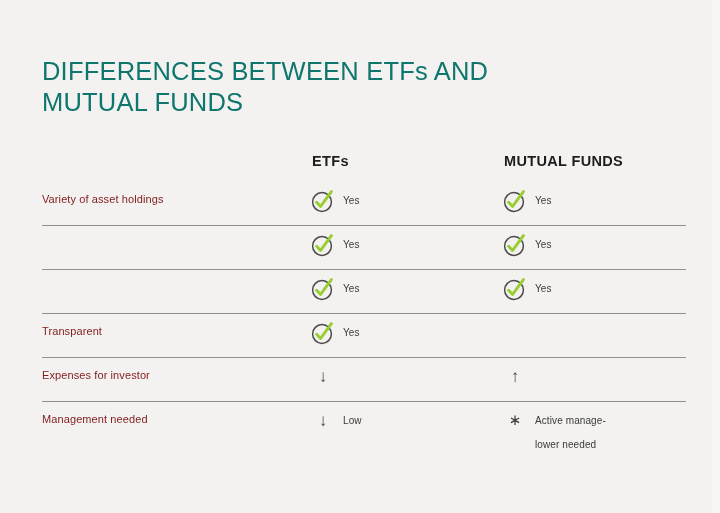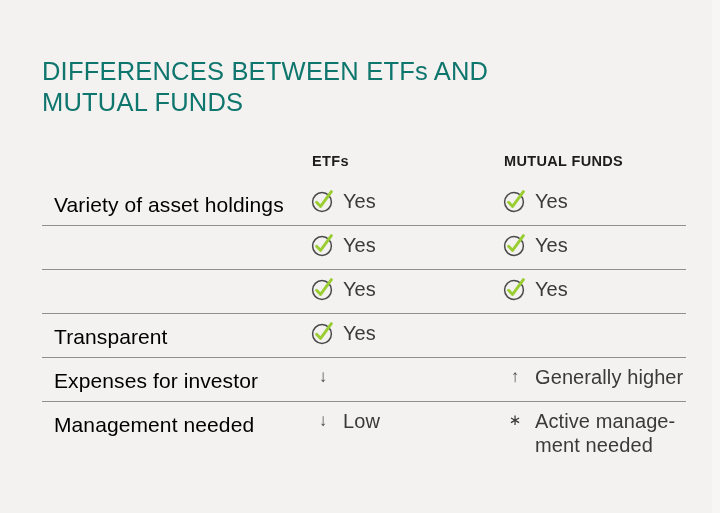--- a/index.html
+++ b/index.html
@@ -78,24 +78,23 @@
   .row-inner {
     position: relative;
     height: 100%;
     padding: 9px 0 9px 0;
   }
 
   .label {
     position: absolute;
     left: 0;
     top: 11px;
-    font-size: 21px;
-    color: #000000;
+    font-size: 11px;
+    color: #7f1d1d;
     letter-spacing: 0.1px;
-    margin-left: 12px;
   }
 
   .cell {
     position: absolute;
     top: 6px;
     display: flex;
     align-items: flex-start;
   }
   .cell.c1 { left: 268px; width: 185px; }
   .cell.c2 { left: 460px; width: 200px; }
@@ -122,21 +121,21 @@
     width: 26px;
     flex: 0 0 26px;
     margin-right: 7px;
     text-align: center;
     font-size: 15px;
     line-height: 23px;
     color: #3a3a3a;
   }
 
   .val {
-    font-size: 20px;
+    font-size: 10px;
     line-height: 24px;
     color: #3a3a3a;
     letter-spacing: 0.1px;
     white-space: pre-line;
     padding-top: 1px;
   }
   .row.tall { min-height: 62px; }
 </style>
 </head>
 <body>
@@ -241,34 +240,33 @@
     </div>
 
     <div class="row">
       <div class="row-inner">
         <div class="label">Expenses for investor</div>
         <div class="cell c1">
           <span class="arrow">↓</span>
         </div>
         <div class="cell c2">
           <span class="arrow">↑</span>
-          <span class="val">Generally higher</span>
         </div>
       </div>
     </div>
 
     <div class="row tall">
       <div class="row-inner">
         <div class="label">Management needed</div>
         <div class="cell c1">
           <span class="arrow">↓</span>
           <span class="val">Low</span>
         </div>
         <div class="cell c2">
           <span class="star">∗</span>
           <span class="val">Active manage-
-ment needed</span>
+lower needed</span>
         </div>
       </div>
     </div>
 
   </div>
 </div>
 
 </body></html>

